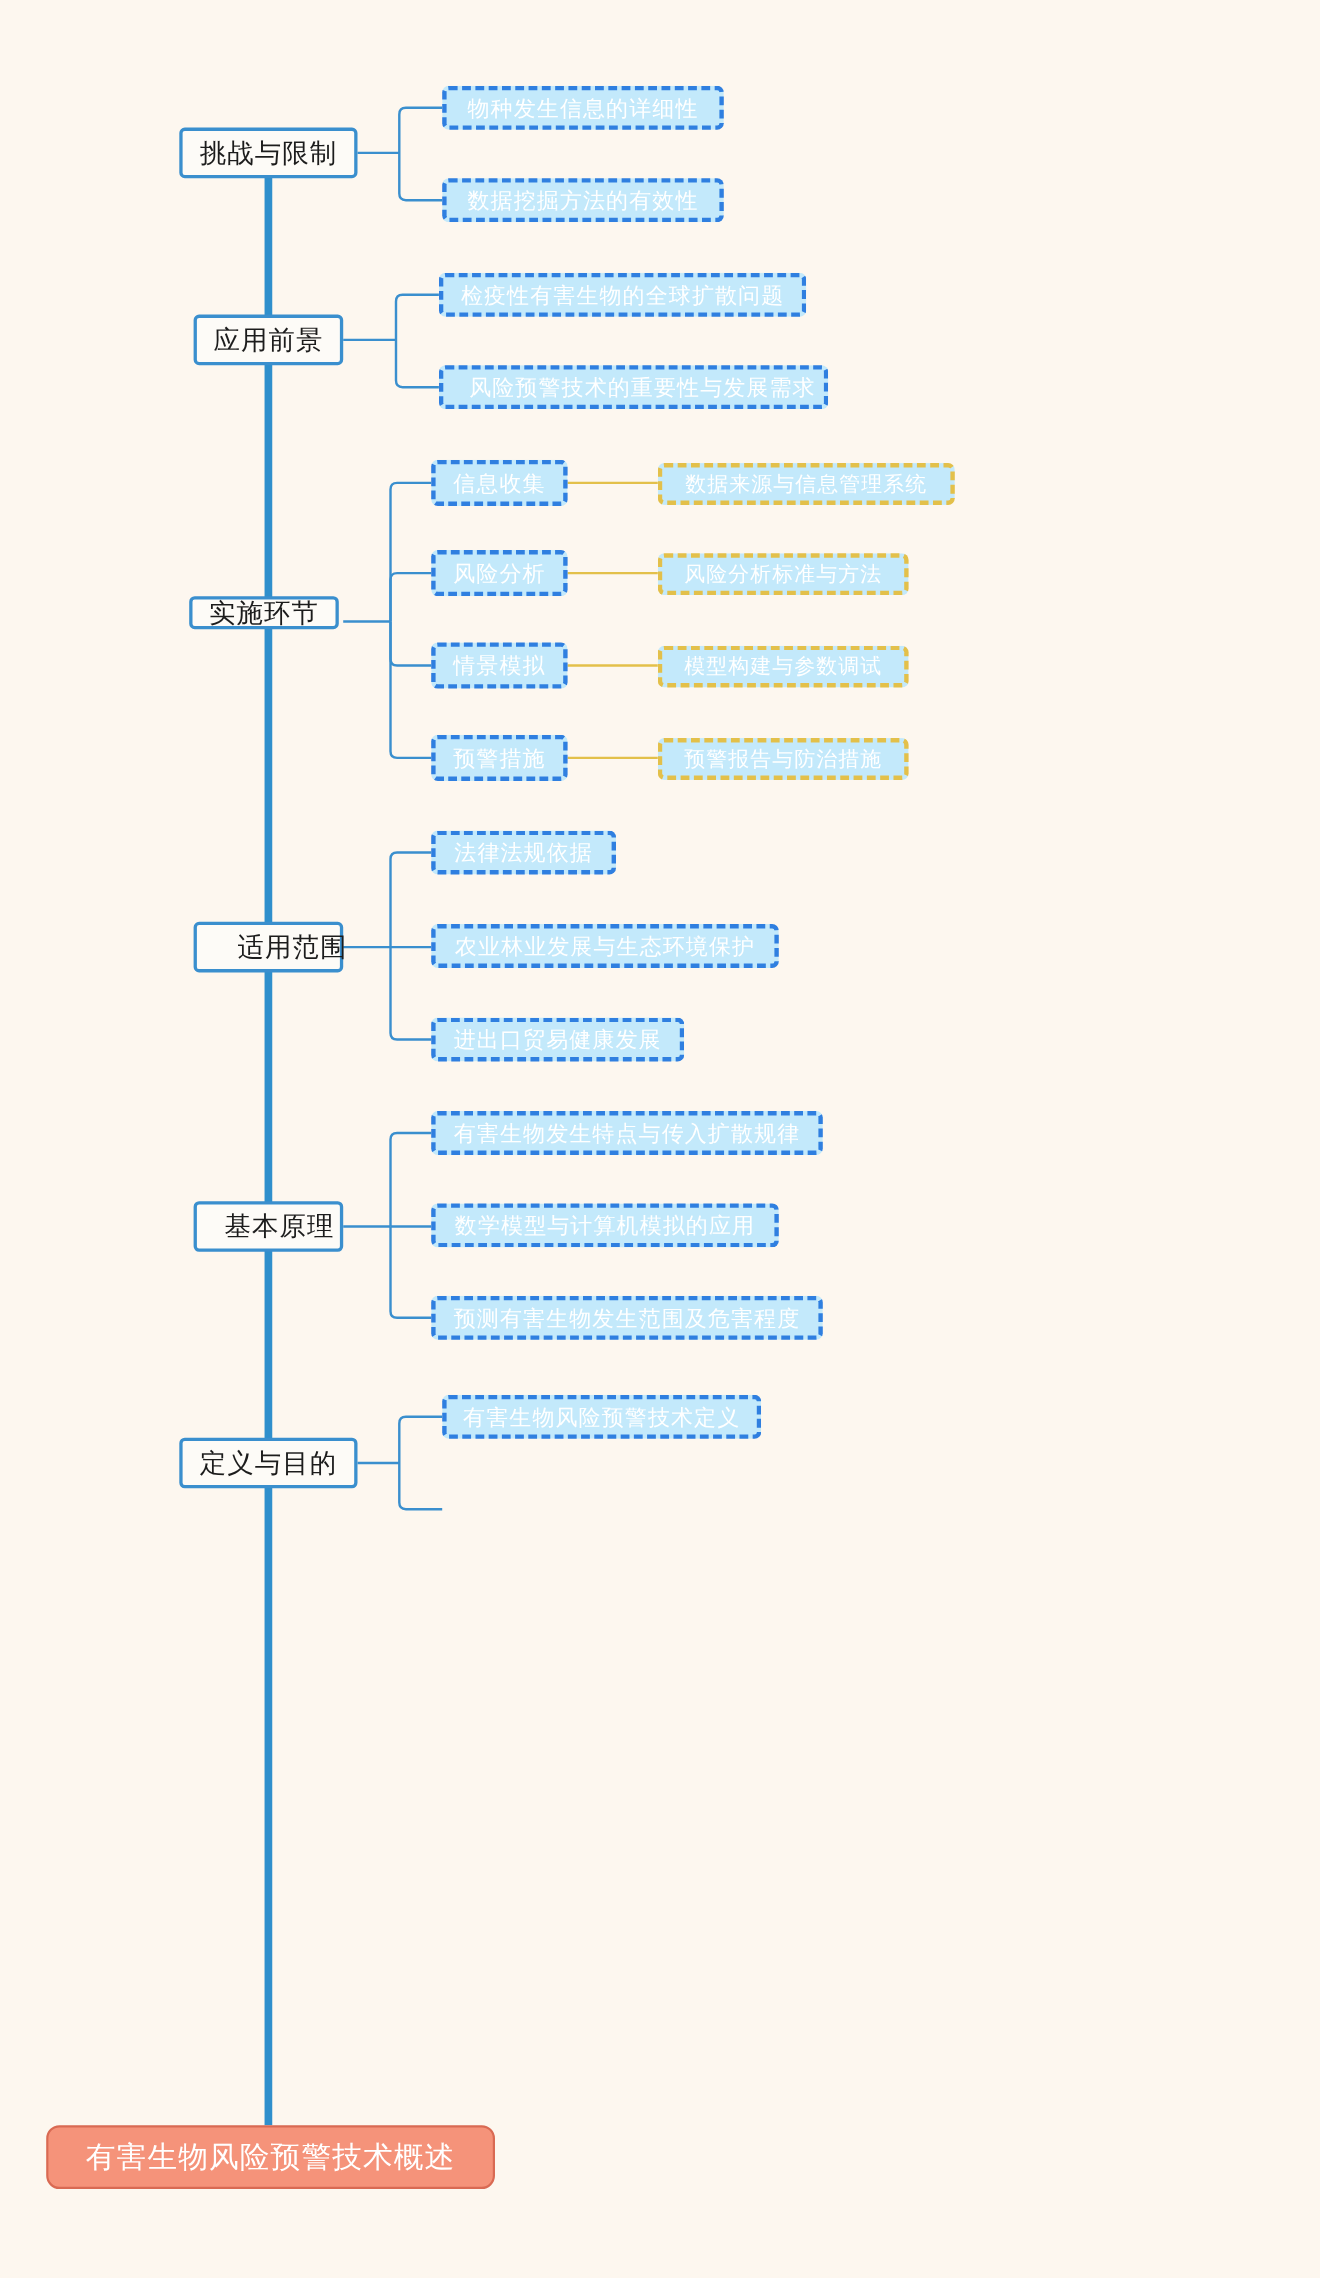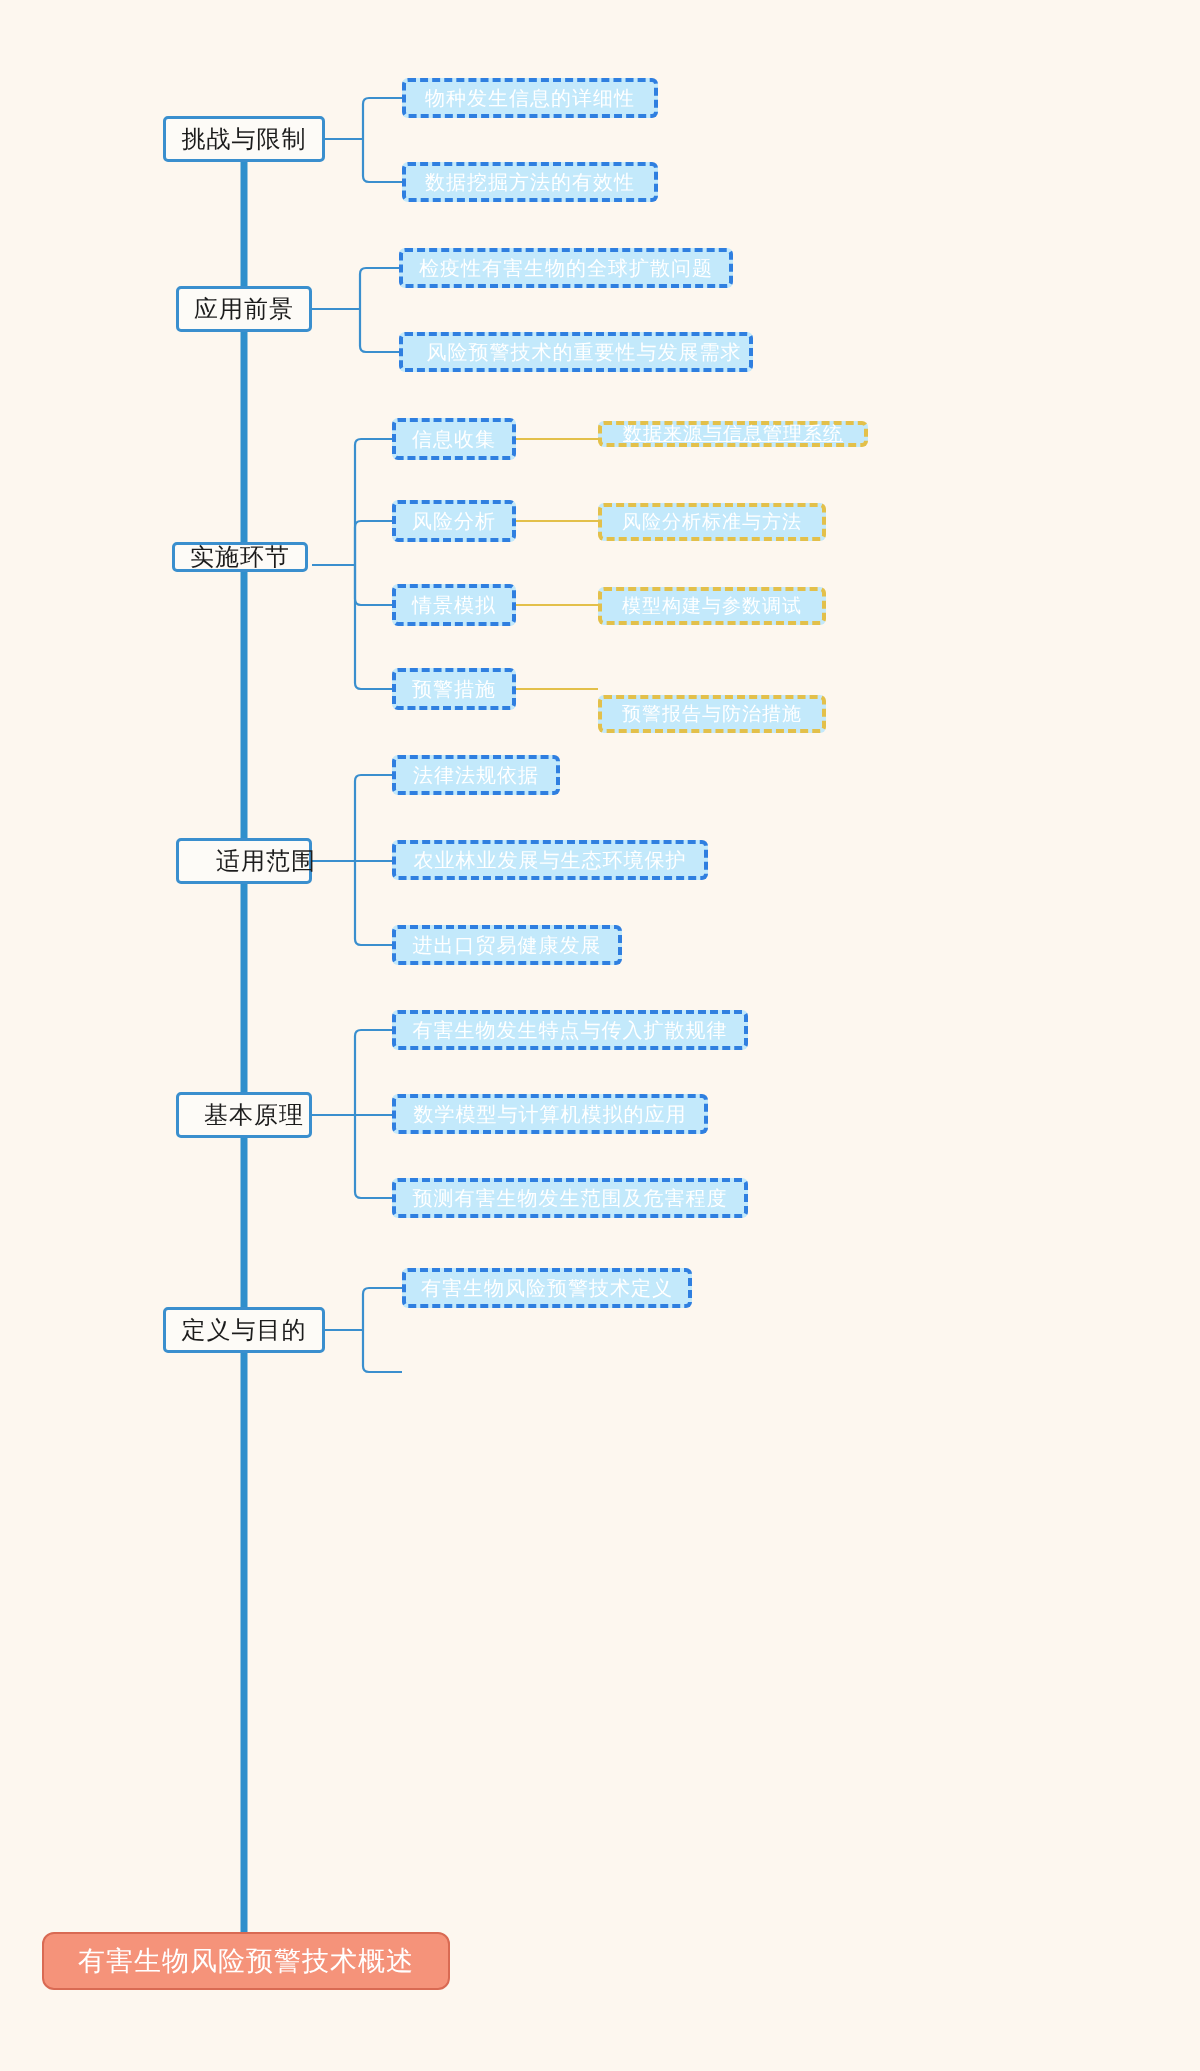--- a/index.html
+++ b/index.html
@@ -156,39 +156,39 @@
   <div class="node n-l2" style="left: 399px; top: 332px; width: 354px; height: 40px; padding-left: 16px;">
     <span>风险预警技术的重要性与发展需求</span>
   </div>
 
   <div class="node n-l1" style="left: 172px; top: 542px; width: 136px; height: 30px;">
     <span>实施环节</span>
   </div>
   <div class="node n-l2" style="left: 392px; top: 418px; width: 124px; height: 42px;">
     <span>信息收集</span>
   </div>
-  <div class="node n-l3" style="left: 598px; top: 421px; width: 270px; height: 26px; text-decoration: underline;">
+  <div class="node n-l3" style="left: 598px; top: 421px; width: 270px; height: 38px;">
     <span>数据来源与信息管理系统</span>
   </div>
   <div class="node n-l2" style="left: 392px; top: 500px; width: 124px; height: 42px;">
     <span>风险分析</span>
   </div>
   <div class="node n-l3" style="left: 598px; top: 503px; width: 228px; height: 38px;">
     <span>风险分析标准与方法</span>
   </div>
   <div class="node n-l2" style="left: 392px; top: 584px; width: 124px; height: 42px;">
     <span>情景模拟</span>
   </div>
   <div class="node n-l3" style="left: 598px; top: 587px; width: 228px; height: 38px;">
     <span>模型构建与参数调试</span>
   </div>
   <div class="node n-l2" style="left: 392px; top: 668px; width: 124px; height: 42px;">
     <span>预警措施</span>
   </div>
-  <div class="node n-l3" style="left: 598px; top: 695px; width: 228px; height: 38px;">
+  <div class="node n-l3" style="left: 598px; top: 671px; width: 228px; height: 38px;">
     <span>预警报告与防治措施</span>
   </div>
 
   <div class="node n-l1" style="left: 176px; top: 838px; width: 136px; height: 46px; padding-left: 44px;">
     <span>适用范围</span>
   </div>
   <div class="node n-l2" style="left: 392px; top: 755px; width: 168px; height: 40px;">
     <span>法律法规依据</span>
   </div>
   <div class="node n-l2" style="left: 392px; top: 840px; width: 316px; height: 40px;">

